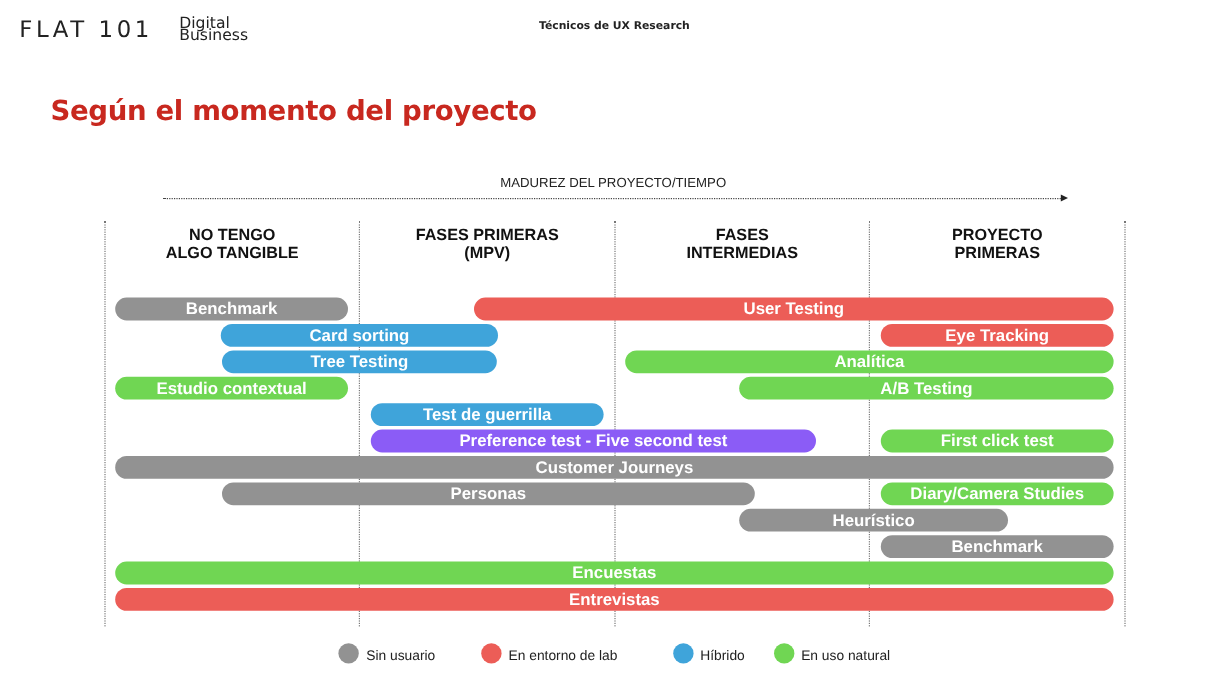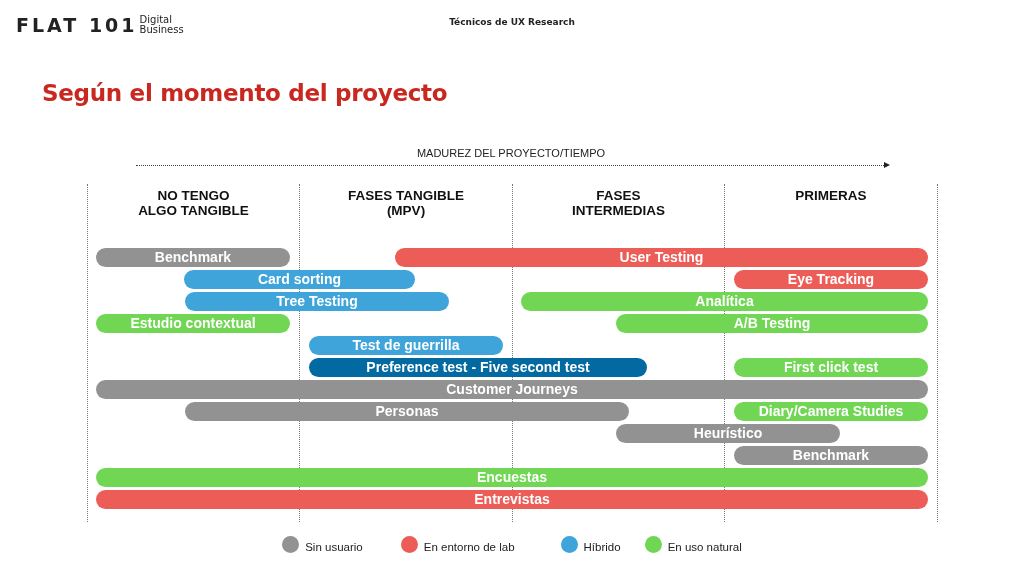--- a/index.html
+++ b/index.html
@@ -1,20 +1,20 @@
 <!DOCTYPE html>
 <html><head>
 <meta charset="utf-8">
 <style>
   * { margin:0; padding:0; box-sizing:border-box; }
   body { width:1024px; height:576px; background:#ffffff; position:relative; overflow:hidden;
          font-family:"Liberation Sans", "DejaVu Sans", sans-serif; color:#111; }
   .logo { position:absolute; left:16px; top:14px; display:flex; align-items:flex-start; }
-  .logo-main { font-family:"DejaVu Sans", sans-serif; font-size:19px; letter-spacing:3px; font-weight:700; color:#222; line-height:22px;text-align:right; }
-  .logo-sub { font-family:"DejaVu Sans", sans-serif; font-size:10px; line-height:10px; margin-left:2px; margin-top:1px; color:#222; }
+  .logo-main { font-family:"DejaVu Sans", sans-serif; font-size:19px; letter-spacing:3px; font-weight:400; color:#222; line-height:22px;text-align:right; }
+  .logo-sub { font-family:"DejaVu Sans", sans-serif; font-size:13px; line-height:10px; margin-left:22px; margin-top:1px; color:#222; }
   .header-title { position:absolute; left:0; width:1024px; top:17px; text-align:center; font-family:"DejaVu Sans", sans-serif; font-size:9px; font-weight:bold; color:#222; padding-left:0; }
   .header-title span { position:relative; left:0; }
   .page-title { position:absolute; left:42px; top:80px; font-family:"DejaVu Sans", sans-serif; font-size:23px; font-weight:bold; color:#c8281f; letter-spacing:-0.3px; }
   .axis-label { position:absolute; left:0; width:1022px; top:147px; text-align:center; font-size:11px; color:#222; }
   .axis-line { position:absolute; left:136px; top:165px; width:748px; border-top:1px dotted #444; }
   .axis-arrow { position:absolute; left:884px; top:162px; width:0; height:0; border-left:6px solid #222; border-top:3px solid transparent; border-bottom:3px solid transparent; }
   .divider { position:absolute; top:184px; height:338px; border-left:1px dotted #777; }
   .phase { position:absolute; top:188px; text-align:center; font-size:13.5px; font-weight:bold; line-height:15px; color:#111; }
   .bar { position:absolute; height:19px; border-radius:10px; color:#fff; font-size:14px; font-weight:bold; text-align:center; line-height:19px; white-space:nowrap; overflow:hidden; }
   .legend { position:absolute; top:536px; left:0; width:1024px; display:flex; justify-content:center; gap:0; }
@@ -43,42 +43,43 @@
 <div class="divider" style="left:299px"></div>
 <div class="divider" style="left:512px"></div>
 <div class="divider" style="left:724px"></div>
 <div class="divider" style="left:937px"></div>
 
 <div class="phase" style="left:88px;width:211px">
   <div>NO TENGO</div>
   <div>ALGO TANGIBLE</div>
 </div>
 <div class="phase" style="left:300px;width:212px">
-  <div>FASES TANGIBLE</div>
+  <div>FASES PRIMERAS</div>
   <div>(MPV)</div>
 </div>
 <div class="phase" style="left:513px;width:211px">
   <div>FASES</div>
   <div>INTERMEDIAS</div>
 </div>
 <div class="phase" style="left:725px;width:212px">
+  <div>PROYECTO</div>
   <div>PRIMERAS</div>
 </div>
 
 <div id="bars">
     <div class="bar" style="left: 96px; width: 194px; top: 248px; background: rgb(146, 146, 146);">Benchmark</div>
     <div class="bar" style="left: 395px; width: 533px; top: 248px; background: rgb(236, 93, 87);">User Testing</div>
     <div class="bar" style="left: 184px; width: 231px; top: 270px; background: rgb(63, 164, 218);">Card sorting</div>
     <div class="bar" style="left: 734px; width: 194px; top: 270px; background: rgb(236, 93, 87);">Eye Tracking</div>
-    <div class="bar" style="left: 185px; width: 264px; top: 292px; background: rgb(63, 164, 218);">Tree Testing</div>
+    <div class="bar" style="left: 185px; width: 229px; top: 292px; background: rgb(63, 164, 218);">Tree Testing</div>
     <div class="bar" style="left: 521px; width: 407px; top: 292px; background: rgb(112, 214, 83);">Analítica</div>
     <div class="bar" style="left: 96px; width: 194px; top: 314px; background: rgb(112, 214, 83);">Estudio contextual</div>
     <div class="bar" style="left: 616px; width: 312px; top: 314px; background: rgb(112, 214, 83);">A/B Testing</div>
     <div class="bar" style="left: 309px; width: 194px; top: 336px; background: rgb(63, 164, 218);">Test de guerrilla</div>
-    <div class="bar" style="left: 309px; width: 338px; top: 358px; background: #0369a1;">Preference test - Five second test</div>
+    <div class="bar" style="left: 309px; width: 371px; top: 358px; background: #8b5cf6;">Preference test - Five second test</div>
     <div class="bar" style="left: 734px; width: 194px; top: 358px; background: rgb(112, 214, 83);">First click test</div>
     <div class="bar" style="left: 96px; width: 832px; top: 380px; background: rgb(146, 146, 146);">Customer Journeys</div>
     <div class="bar" style="left: 185px; width: 444px; top: 402px; background: rgb(146, 146, 146);">Personas</div>
     <div class="bar" style="left: 734px; width: 194px; top: 402px; background: rgb(112, 214, 83);">Diary/Camera Studies</div>
     <div class="bar" style="left: 616px; width: 224px; top: 424px; background: rgb(146, 146, 146);">Heurístico</div>
     <div class="bar" style="left: 734px; width: 194px; top: 446px; background: rgb(146, 146, 146);">Benchmark</div>
     <div class="bar" style="left: 96px; width: 832px; top: 468px; background: rgb(112, 214, 83);">Encuestas</div>
     <div class="bar" style="left: 96px; width: 832px; top: 490px; background: rgb(236, 93, 87);">Entrevistas</div>
   </div>
 

